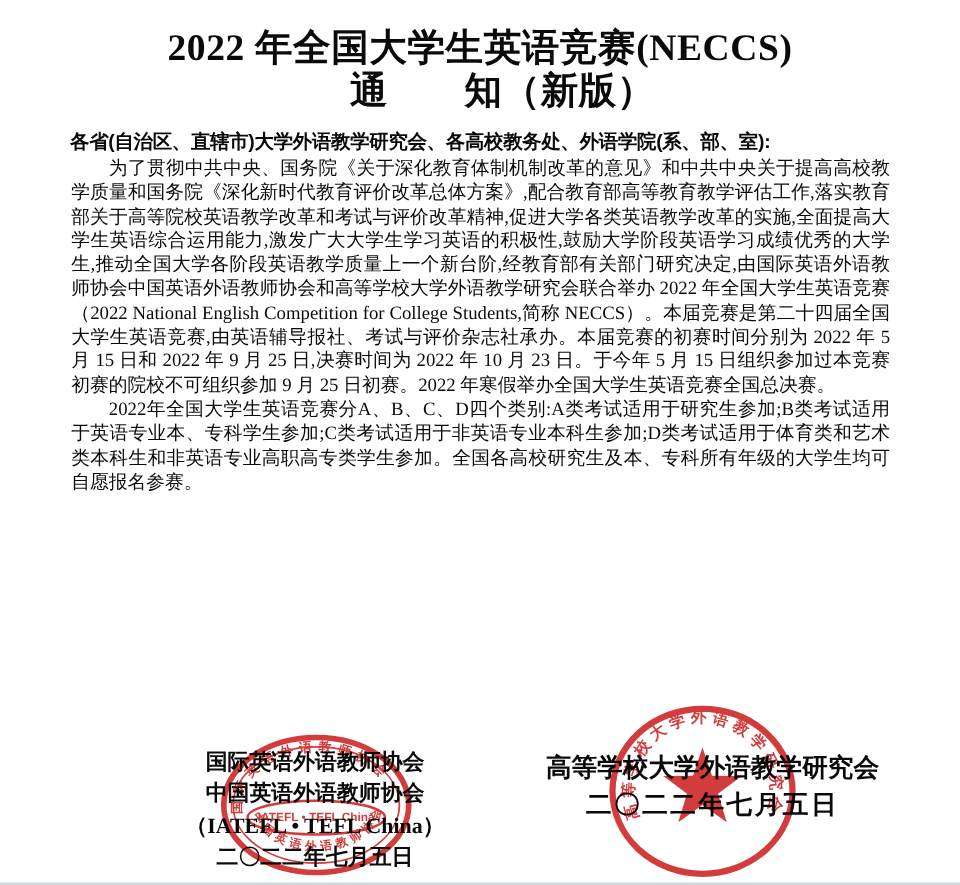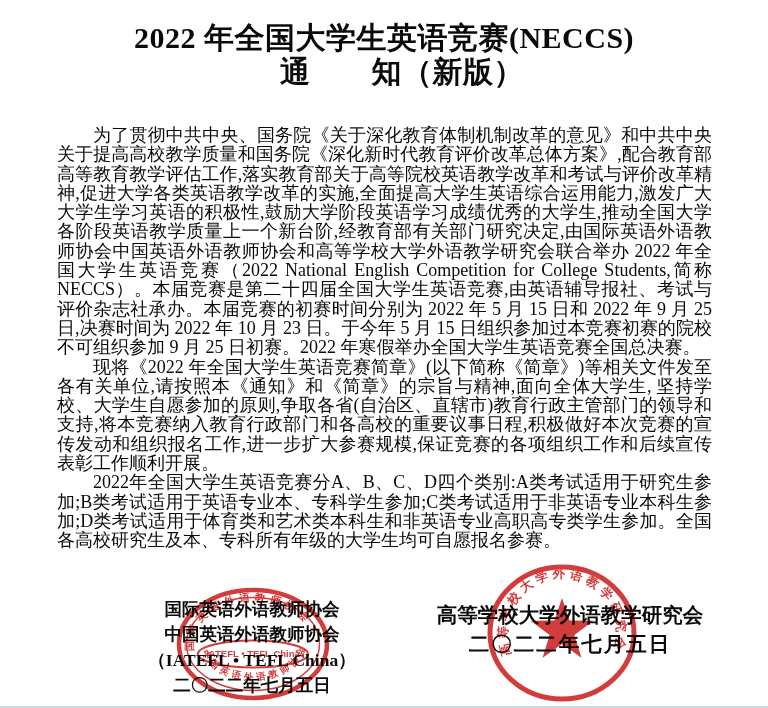--- a/index.html
+++ b/index.html
@@ -26,21 +26,21 @@
   #salutation{
     position:absolute;top:103px;left:56px;
     font-family:"Liberation Sans","DejaVu Sans",sans-serif;
     font-weight:700;
     font-size:15.5px;
     letter-spacing:-0.2px;
     white-space:nowrap;
   }
   #body{
     position:absolute;top:126px;left:57px;width:655px;
-    font-size:18px;line-height:19.3px;
+    font-size:15px;line-height:19.3px;
     text-align:justify;
   }
   #body p{margin:0;text-indent:2em;}
   .sig{
     position:absolute;text-align:center;font-weight:700;
     font-family:"Liberation Serif","DejaVu Serif",serif;
   }
   #sig-left{top:597px;left:116px;width:272px;font-size:17.5px;line-height:25.4px;}
   #sig-right{top:601px;left:416px;width:308px;font-size:20.5px;line-height:28.5px;white-space:nowrap;}
   #sig-right .date{letter-spacing:2px;}
@@ -62,24 +62,24 @@
   }
 </style>
 </head>
 <body>
 
 <div id="page">
 
   <div id="title1" class="title-line">2022 年全国大学生英语竞赛(NECCS)</div>
   <div id="title2" class="title-line">通　　知（新版）</div>
 
+  <div id="salutation">各省(自治区、直辖市)大学外语教学研究会、各高校教务处、外语学院(系、部、室):</div>
 
   <div id="body">
     <p>为了贯彻中共中央、国务院《关于深化教育体制机制改革的意见》和中共中央关于提高高校教学质量和国务院《深化新时代教育评价改革总体方案》,配合教育部高等教育教学评估工作,落实教育部关于高等院校英语教学改革和考试与评价改革精神,促进大学各类英语教学改革的实施,全面提高大学生英语综合运用能力,激发广大大学生学习英语的积极性,鼓励大学阶段英语学习成绩优秀的大学生,推动全国大学各阶段英语教学质量上一个新台阶,经教育部有关部门研究决定,由国际英语外语教师协会中国英语外语教师协会和高等学校大学外语教学研究会联合举办 2022 年全国大学生英语竞赛（2022 National English Competition for College Students,简称 NECCS）。本届竞赛是第二十四届全国大学生英语竞赛,由英语辅导报社、考试与评价杂志社承办。本届竞赛的初赛时间分别为 2022 年 5 月 15 日和 2022 年 9 月 25 日,决赛时间为 2022 年 10 月 23 日。于今年 5 月 15 日组织参加过本竞赛初赛的院校不可组织参加 9 月 25 日初赛。2022 年寒假举办全国大学生英语竞赛全国总决赛。</p>
-    <p>现将《2022 年全国大学生英语竞赛简章》(以下简称《简章》)等相关文件发至各有关单位,请按照本《通知》和《简章》的宗旨与精神,面向全体大学生, 坚持学校、大学生自愿参加的原则,争取各省(自治区、直辖市)教育行政主管部门的领导和支持,将本竞赛纳入教育行政部门和各高校的重要议事日程,积极做好本次竞赛的宣传发动和组织报名工作,进一步扩大参赛规模,保证竞赛的各项组织工作和后续宣传表彰工作顺利开展。</p>
     <p>2022年全国大学生英语竞赛分A、B、C、D四个类别:A类考试适用于研究生参加;B类考试适用于英语专业本、专科学生参加;C类考试适用于非英语专业本科生参加;D类考试适用于体育类和艺术类本科生和非英语专业高职高专类学生参加。全国各高校研究生及本、专科所有年级的大学生均可自愿报名参赛。</p>
   </div>
 
   <div id="sig-left" class="sig">
     <div>国际英语外语教师协会</div>
     <div>中国英语外语教师协会</div>
     <div>（IATEFL • TEFL China）</div>
     <div class="date">二〇二二年七月五日</div>
   </div>
 

